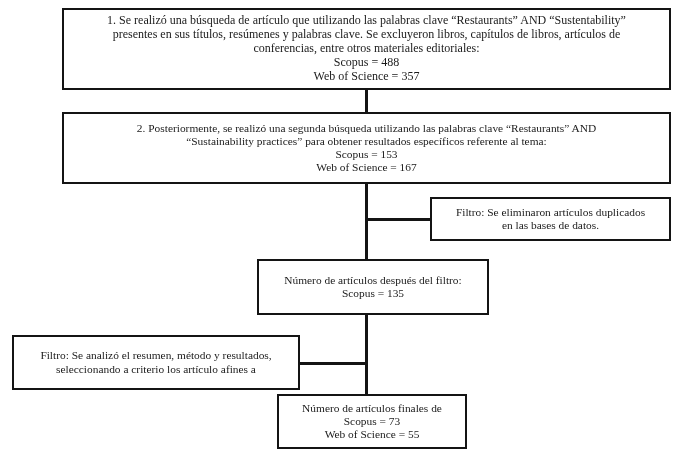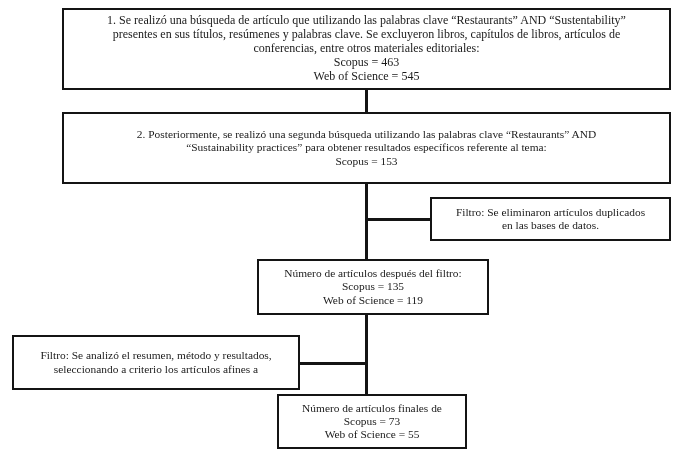--- a/index.html
+++ b/index.html
@@ -61,44 +61,44 @@
   <div class="connector h" style="left:365px; top:218px; width:67px;"></div>
 
   <div class="connector v" style="left:365px; top:313px; height:83px;"></div>
 
   <div class="connector h" style="left:298px; top:362px; width:69px;"></div>
 
   <div class="box" id="box-search-1">
     <span class="line">1. Se realizó una búsqueda de artículo que utilizando las palabras clave “Restaurants” AND “Sustentability”</span>
     <span class="line">presentes en sus títulos, resúmenes y palabras clave. Se excluyeron libros, capítulos de libros, artículos de</span>
     <span class="line">conferencias, entre otros materiales editoriales:</span>
-    <span class="line">Scopus = 463</span>
-    <span class="line">Web of Science = 545</span>
+    <span class="line">Scopus = 488</span>
+    <span class="line">Web of Science = 357</span>
   </div>
 
   <div class="box" id="box-search-2">
     <span class="line">2. Posteriormente, se realizó una segunda búsqueda utilizando las palabras clave “Restaurants” AND</span>
     <span class="line">“Sustainability practices” para obtener resultados específicos referente al tema:</span>
     <span class="line">Scopus = 153</span>
+    <span class="line">Web of Science = 167</span>
   </div>
 
   <div class="box" id="box-filter-dup">
     <span class="line">Filtro: Se eliminaron artículos duplicados</span>
     <span class="line">en las bases de datos.</span>
   </div>
 
   <div class="box" id="box-after-filter">
     <span class="line">Número de artículos después del filtro:</span>
     <span class="line">Scopus = 135</span>
-    <span class="line">Web of Science = 119</span>
   </div>
 
   <div class="box" id="box-filter-analysis">
     <span class="line">Filtro: Se analizó el resumen, método y resultados,</span>
-    <span class="line">seleccionando a criterio los artículos afines a</span>
+    <span class="line">seleccionando a criterio los artículo afines a</span>
   </div>
 
   <div class="box" id="box-final">
     <span class="line">Número de artículos finales de</span>
     <span class="line">Scopus = 73</span>
     <span class="line">Web of Science = 55</span>
   </div>
 
 </div>
 

